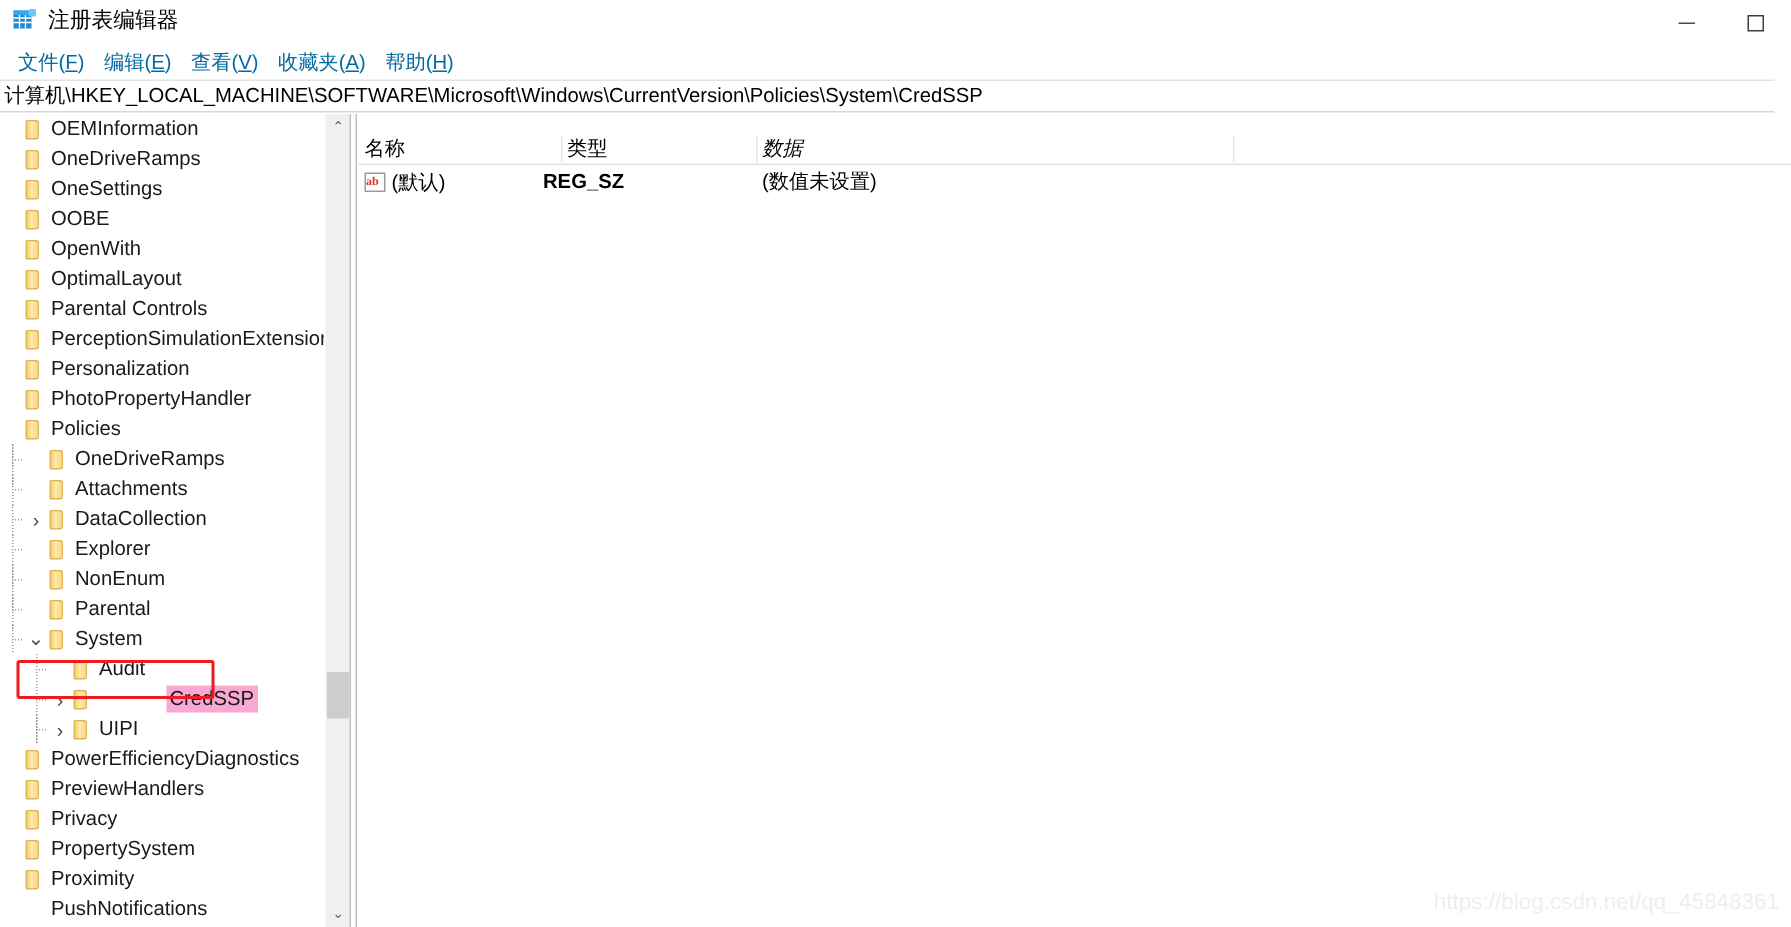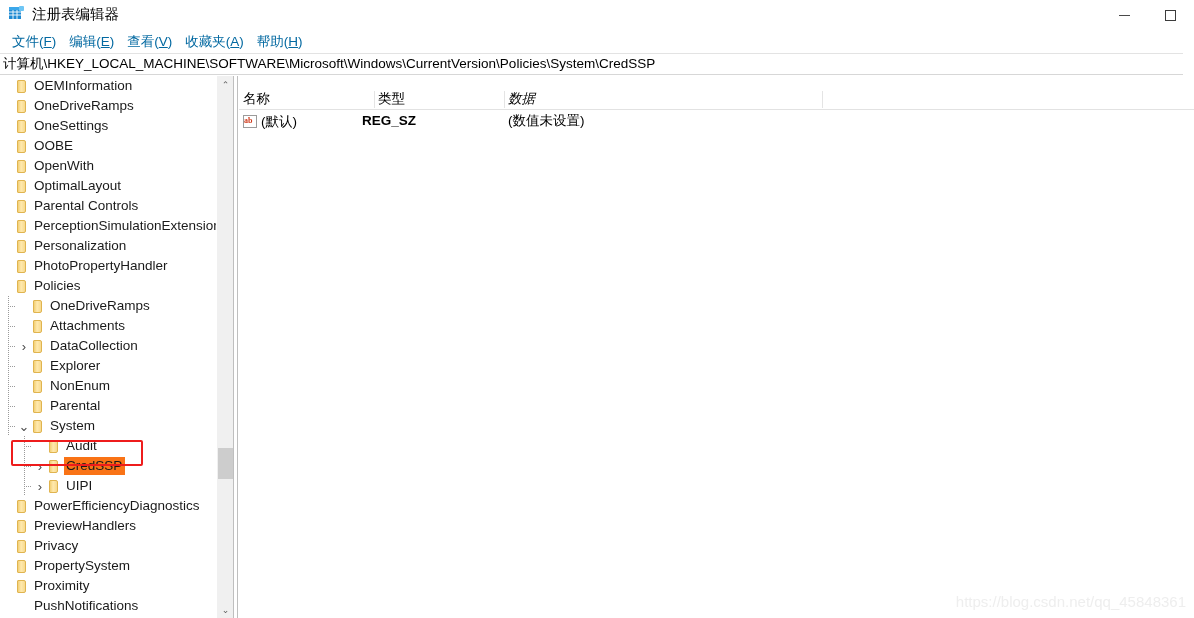--- a/index.html
+++ b/index.html
@@ -149,21 +149,22 @@
     align-items: center;
     white-space: nowrap;
   }
   .tree-label {
     font-size: 13.5px;
     color: #1a1a1a;
     line-height: 18px;
     padding: 0 3px 0 2px;
   }
   .tree-item.selected .tree-label {
-    background: #f97316;
+    background: #f9a8d4;
+    margin-left: 47px;
   }
   .expander {
     width: 16px; height: 20px;
     display: flex;
     align-items: center;
     justify-content: center;
     font-size: 10px;
     color: #4a4a4a;
     flex: 0 0 16px;
   }

